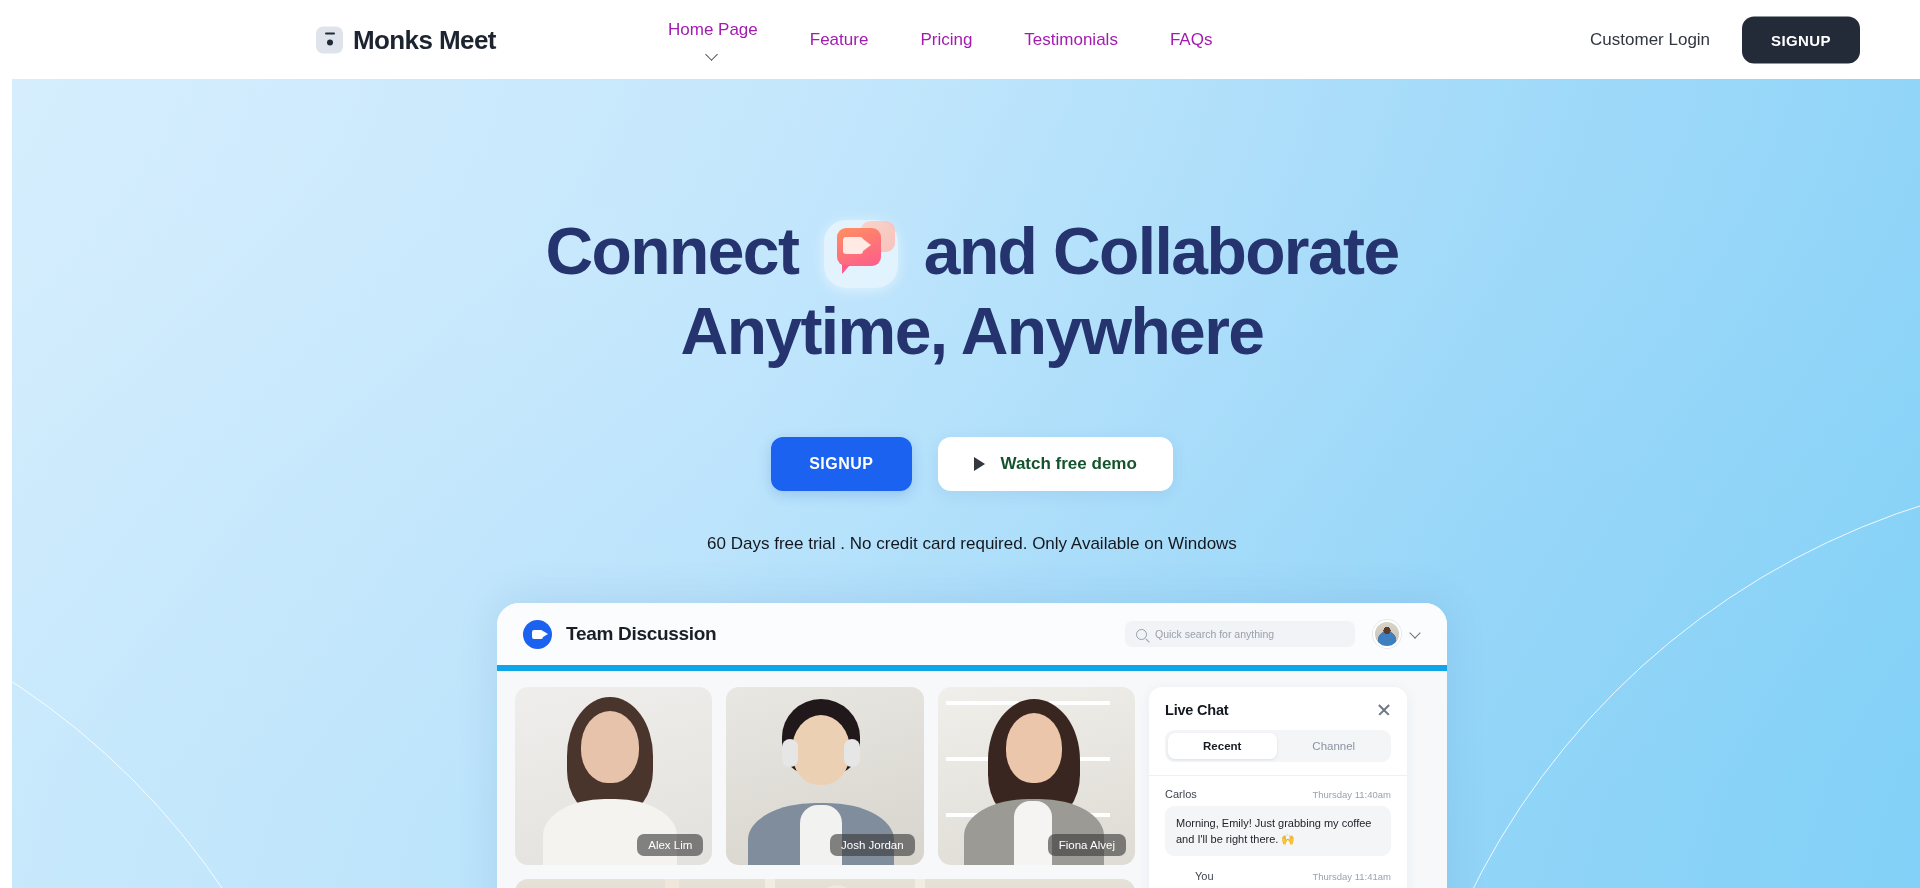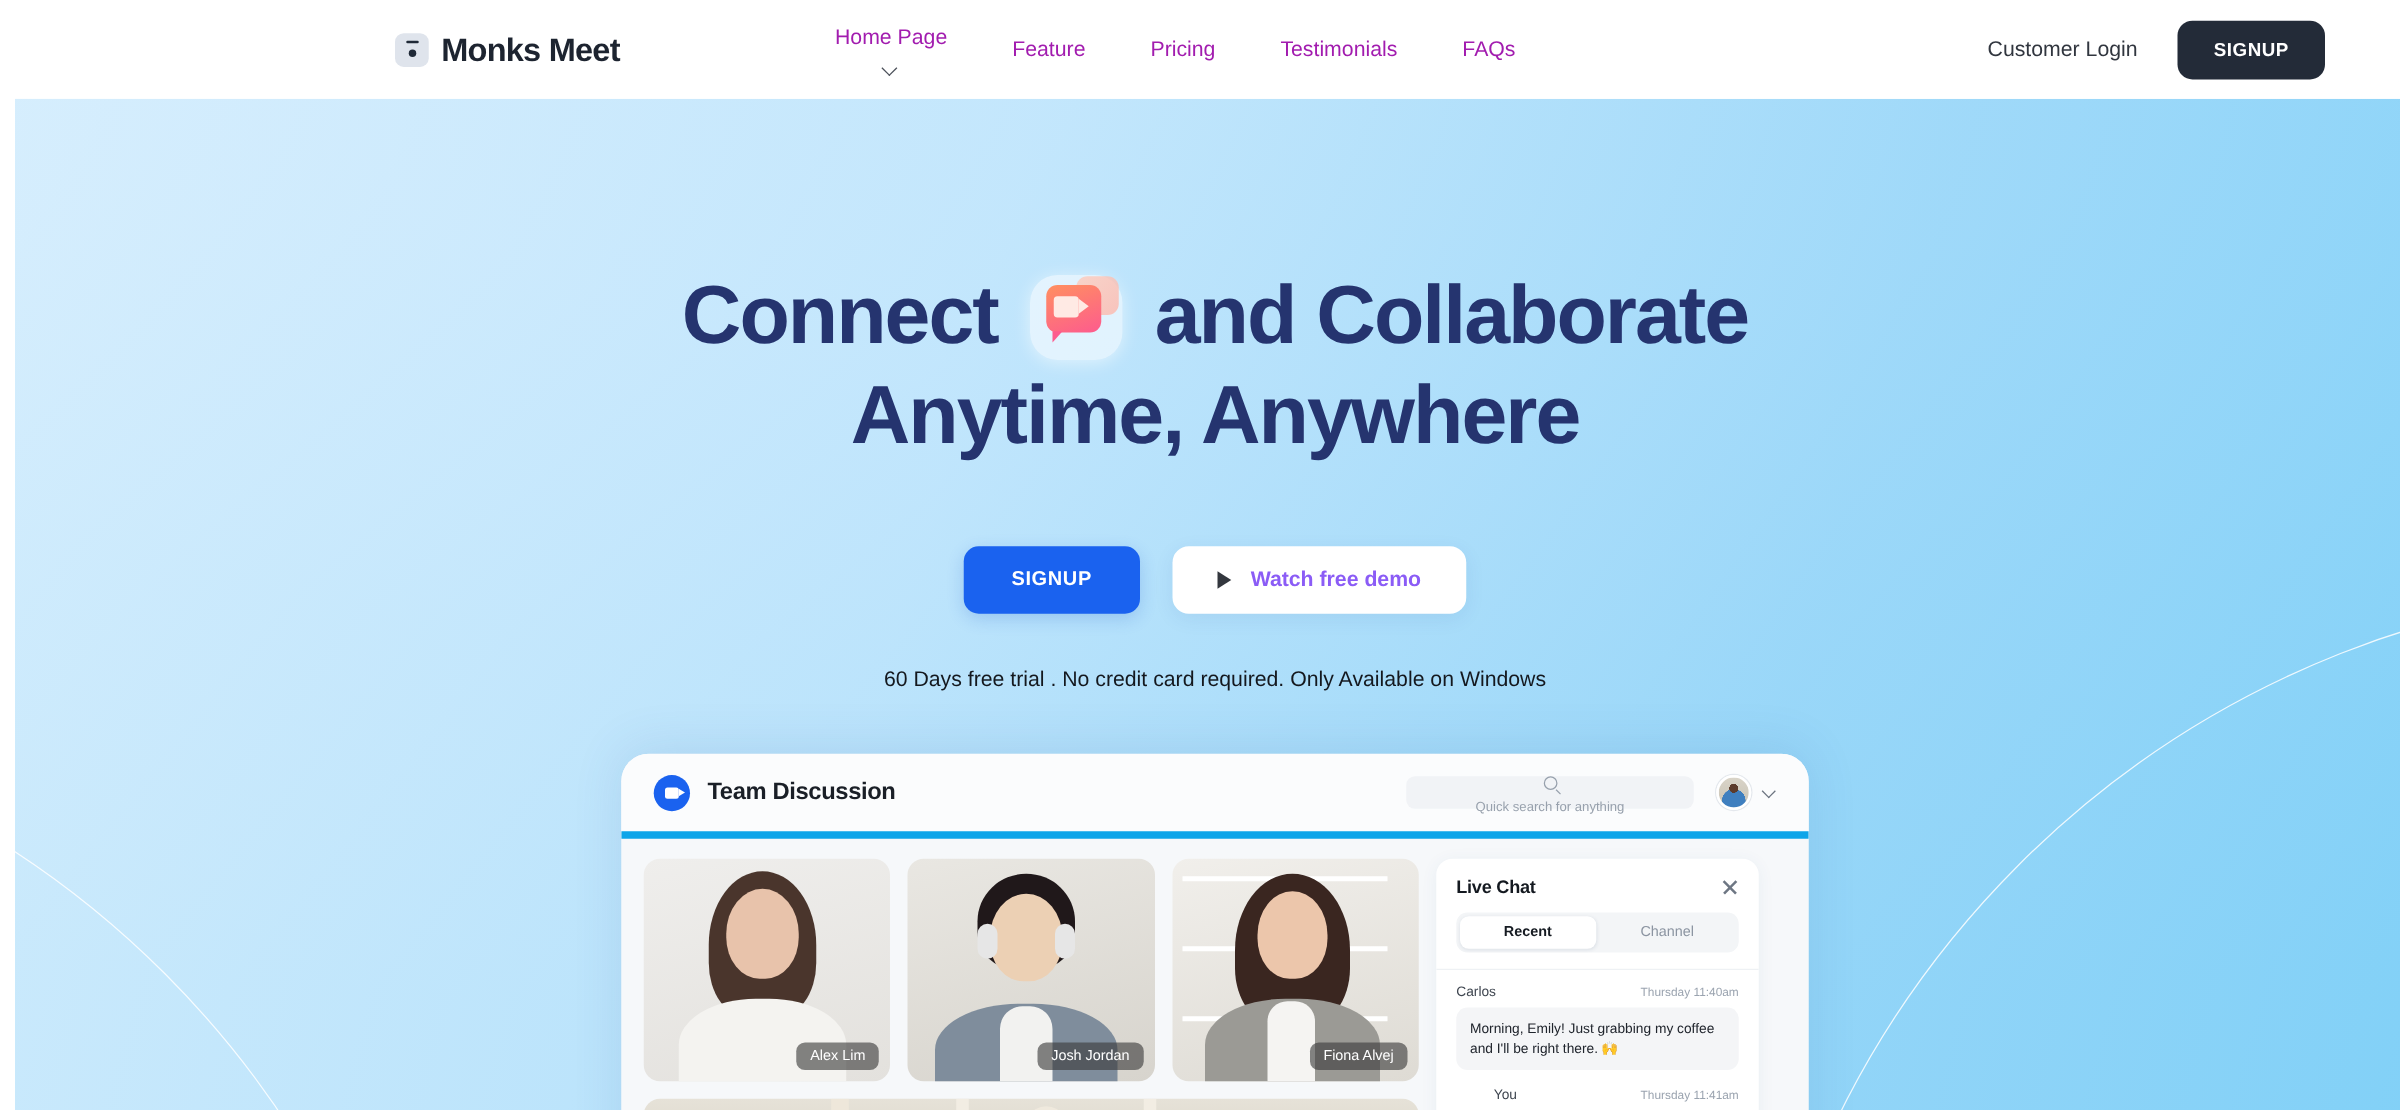--- a/index.html
+++ b/index.html
@@ -159,21 +159,21 @@
   }
   .btn-signup-blue{
     background:#1a62ef; color:#fff;
     font-size:16px; font-weight:700; letter-spacing:0.5px;
     height:54px; padding:0 38px; border-radius:12px; border:none;
     display:flex; align-items:center; justify-content:center; cursor:pointer;
     font-family:"Liberation Sans", sans-serif;
     box-shadow:0 4px 14px rgba(20,80,200,.2);
   }
   .btn-demo{
-    background:#fff; color:#8b5cf6;
+    background:#fff; color:#14532d;
     font-size:17px; font-weight:700;
     height:54px; padding:0 36px; border-radius:13px; border:none;
     display:flex; align-items:center; justify-content:center; gap:16px; cursor:pointer;
     font-family:"Liberation Sans", sans-serif;
     box-shadow:0 4px 16px rgba(30,70,140,.08);
   }
   .play-tri{
     width:0;height:0; flex:none;
     border-left:11px solid #1d2129;
     border-top:7px solid transparent;
@@ -211,21 +211,21 @@
   }
   .app-badge .cam::after{
     content:"";position:absolute;left:11px;top:1px;
     width:0;height:0;border-top:3.5px solid transparent;border-bottom:3.5px solid transparent;border-left:5px solid #fff;
   }
   .app-title{
     margin-left:14px; font-size:19px; font-weight:600; color:#1a1f27; letter-spacing:-0.3px;
   }
   .app-search{
     margin-left:auto; width:230px; height:26px; border-radius:7px;
-    background:#f1f3f6; display:flex; align-items:center; gap:8px; padding:0 11px;flex-direction:column;
+    background:#f1f3f6; display:flex; align-items:center; gap:8px; padding:0 11px;
   }
   .mag{
     width:11px;height:11px;border:1.4px solid #97a0ac;border-radius:50%;position:relative;flex:none;
   }
   .mag::after{
     content:"";position:absolute;right:-4px;bottom:-3px;width:5px;height:1.4px;background:#97a0ac;transform:rotate(45deg);
   }
   .app-search span{ font-size:10.5px; color:#98a1ad; white-space:nowrap; }
   .avatar{
     width:28px;height:28px;border-radius:50%;margin-left:18px;flex:none;

